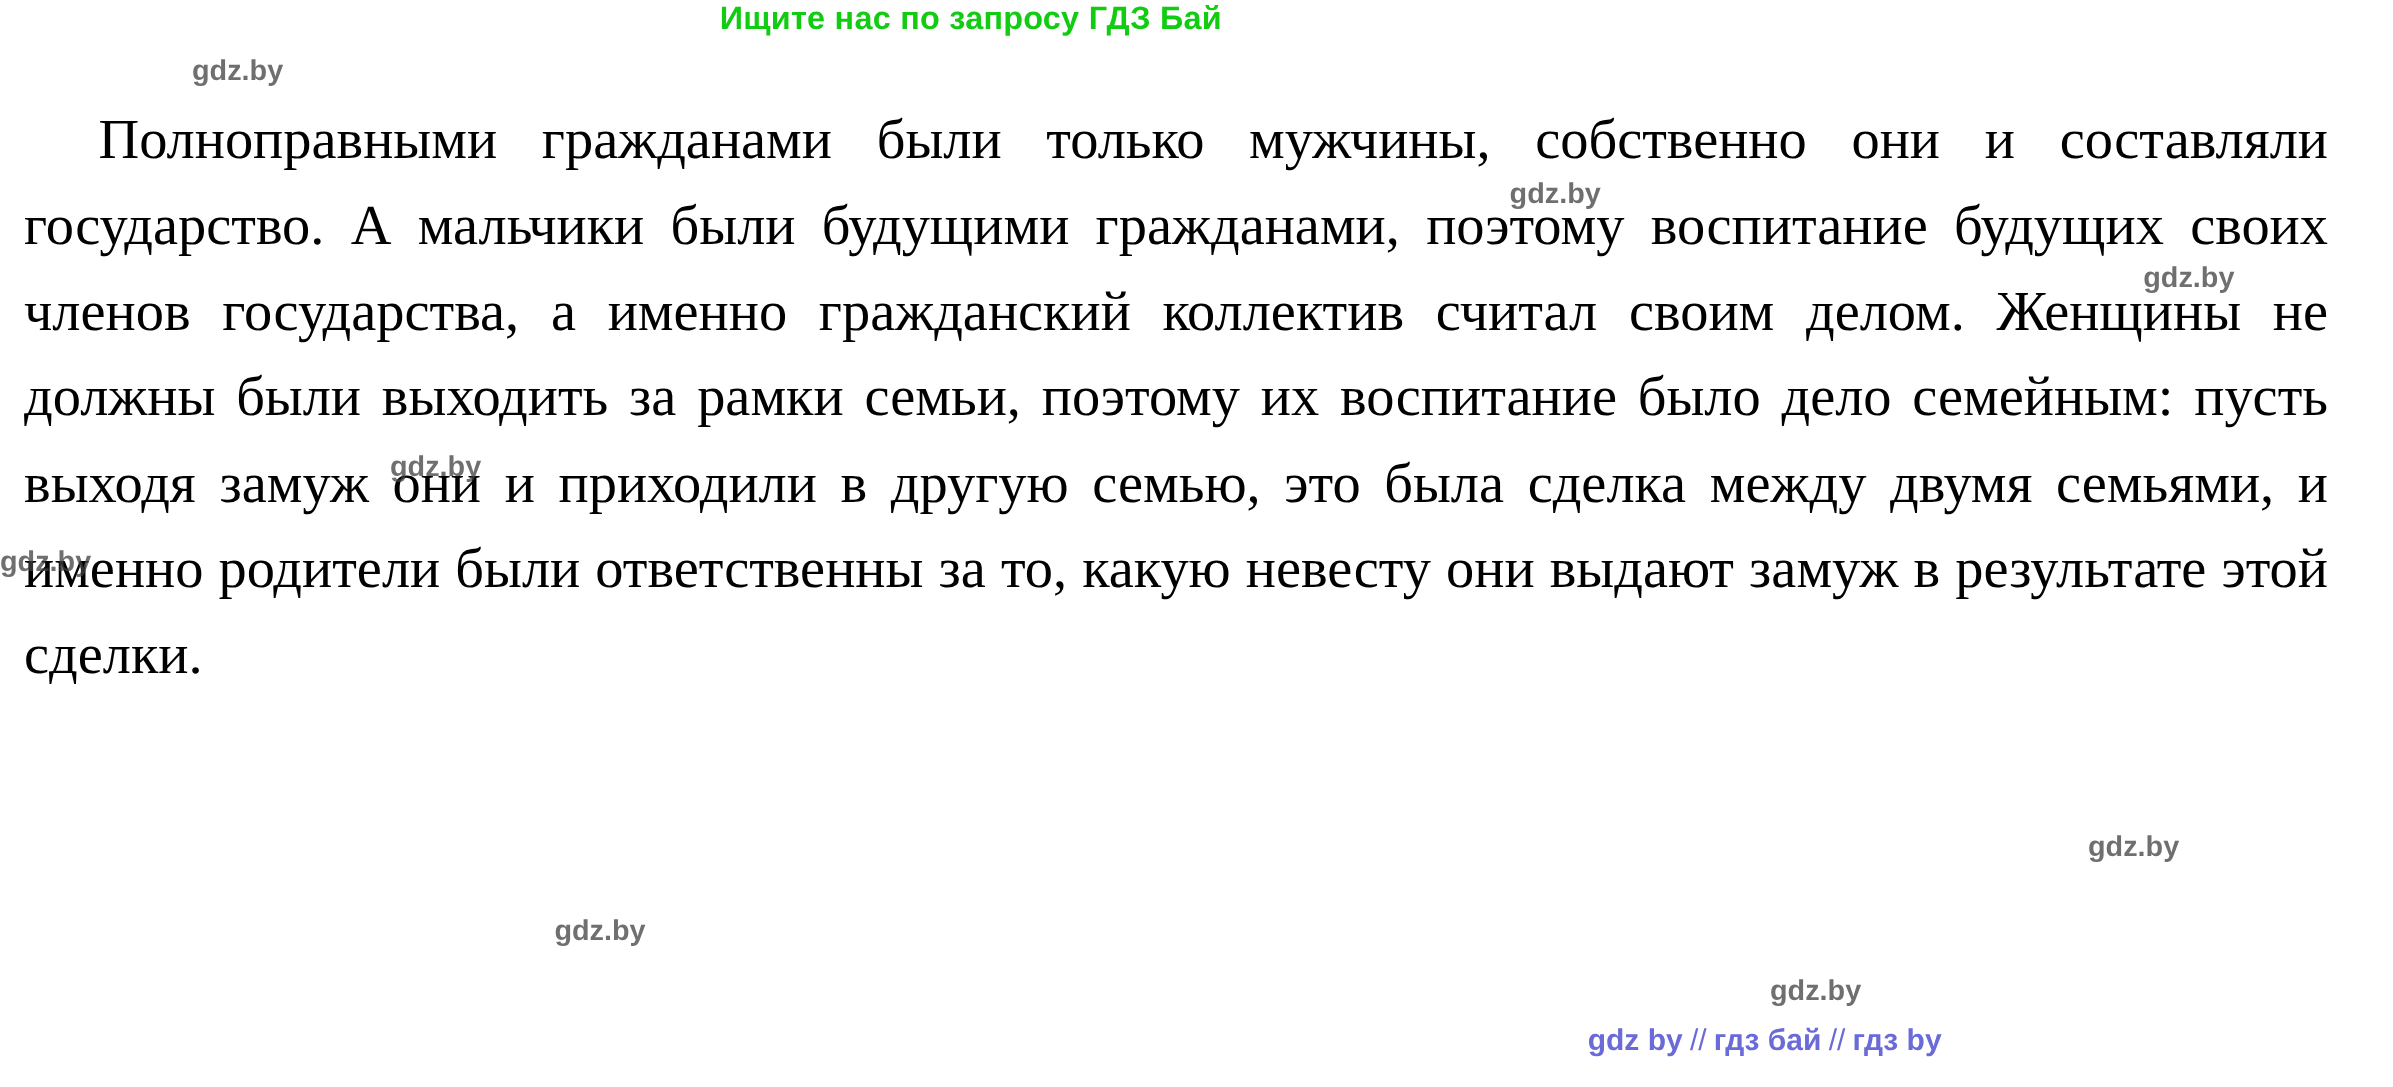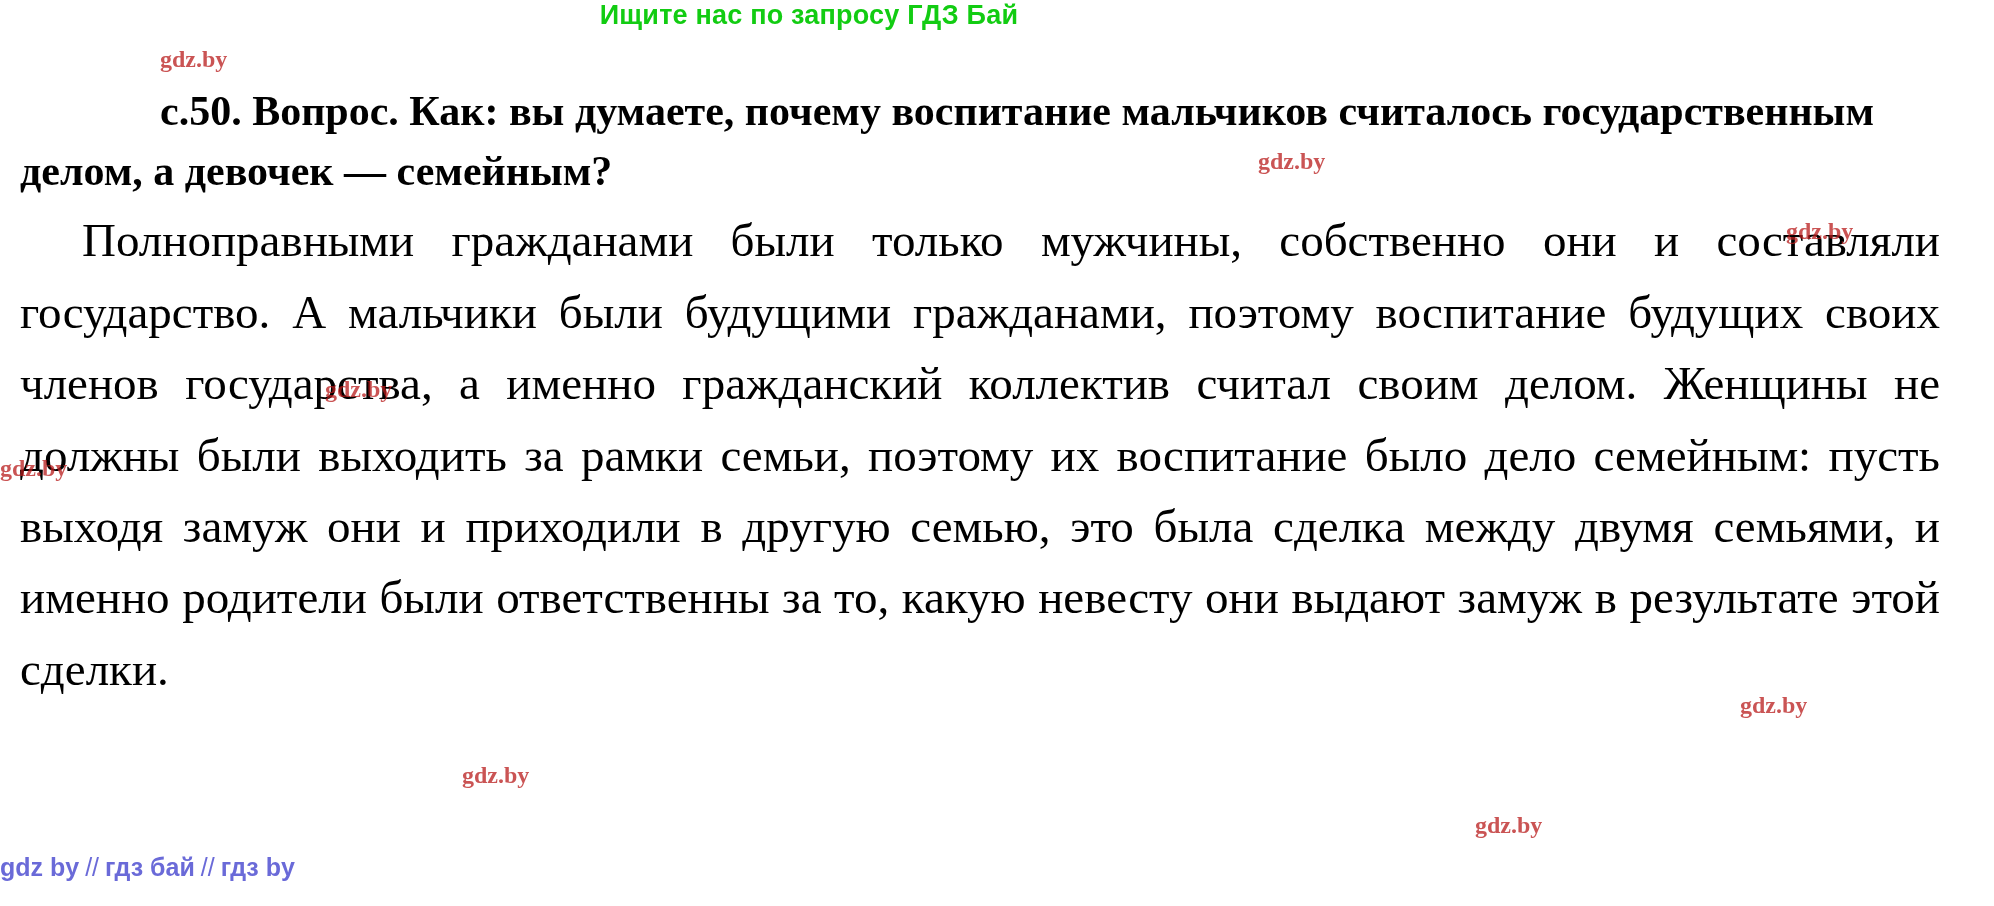--- a/index.html
+++ b/index.html
@@ -57,36 +57,36 @@
     text-indent: 62px;
     text-align: justify;
     text-align-last: left;
   }
   
   .footer {
     position: absolute;
     bottom: 24px;
     left: 0;
     width: 100%;
-    text-align: left;
+    text-align: right;
     font-family: "Liberation Sans", sans-serif;
     font-size: 25px;
     color: #6a6ad8;
     font-weight: 600;
   }
   .footer .sep {
     color: #6a6ad8;
     font-weight: 400;
     padding: 0 6px;
   }
   
   .wm {
     position: absolute;
-    font-family: Liberation Serif, serif;
-    color: #b91c1c;
+    font-family: Liberation Sans, sans-serif;
+    color: #404040;
     font-size: 24px;
     font-weight: 700;
     opacity: 0.75;
     white-space: nowrap;
     pointer-events: none;
   }
   .wm.w0 { left: 160px;  top: 46px;  }
   .wm.w1 { left: 1258px; top: 148px; }
   .wm.w2 { left: 1786px; top: 218px; }
   .wm.w3 { left: 325px;  top: 376px; }
@@ -96,21 +96,20 @@
   .wm.w7 { left: 1475px; top: 812px; }
 </style>
 </head>
 <body>
 
 <div class="page">
 
   <div class="top-banner">Ищите нас по запросу ГДЗ Бай</div>
 
   <div class="content">
-    <p class="question">с.50. Вопрос. Как: вы думаете, почему воспитание мальчиков считалось государственным делом, а девочек — семейным?</p>
     <p class="answer">Полноправными гражданами были только мужчины, собственно они и составляли государство. А мальчики были будущими гражданами, поэтому воспитание будущих своих членов государства, а именно гражданский коллектив считал своим делом. Женщины не должны были выходить за рамки семьи, поэтому их воспитание было дело семейным: пусть выходя замуж они и приходили в другую семью, это была сделка между двумя семьями, и именно родители были ответственны за то, какую невесту они выдают замуж в результате этой сделки.</p>
   </div>
 
   <div class="footer">
     <span>gdz by</span><span class="sep">//</span><span>гдз бай</span><span class="sep">//</span><span>гдз by</span>
   </div>
 
   <div class="wm w0">gdz.by</div>
   <div class="wm w1">gdz.by</div>
   <div class="wm w2">gdz.by</div>

